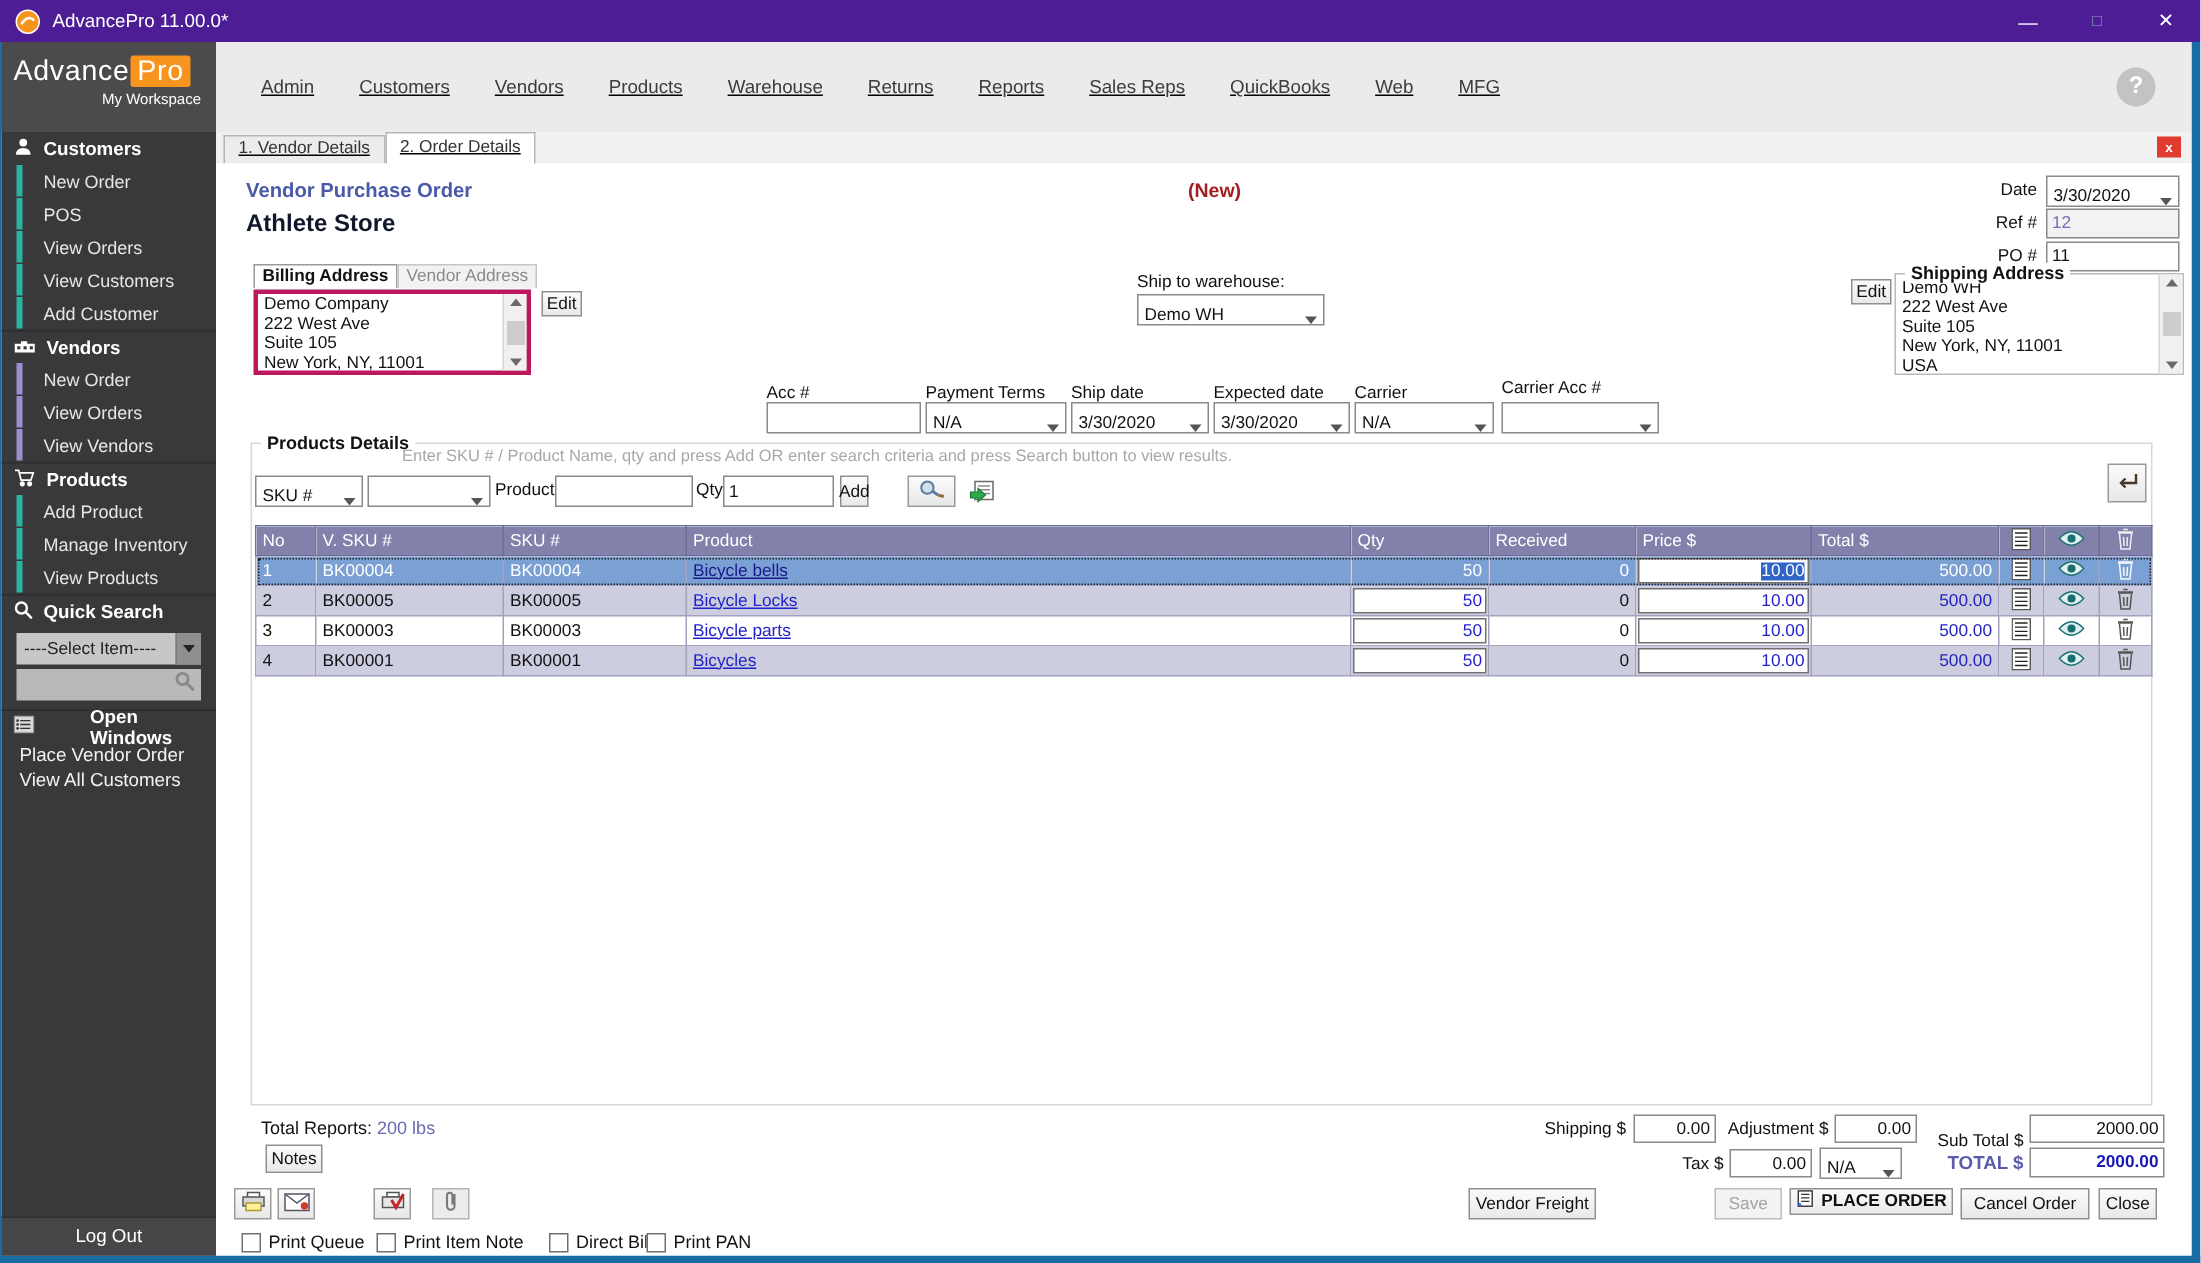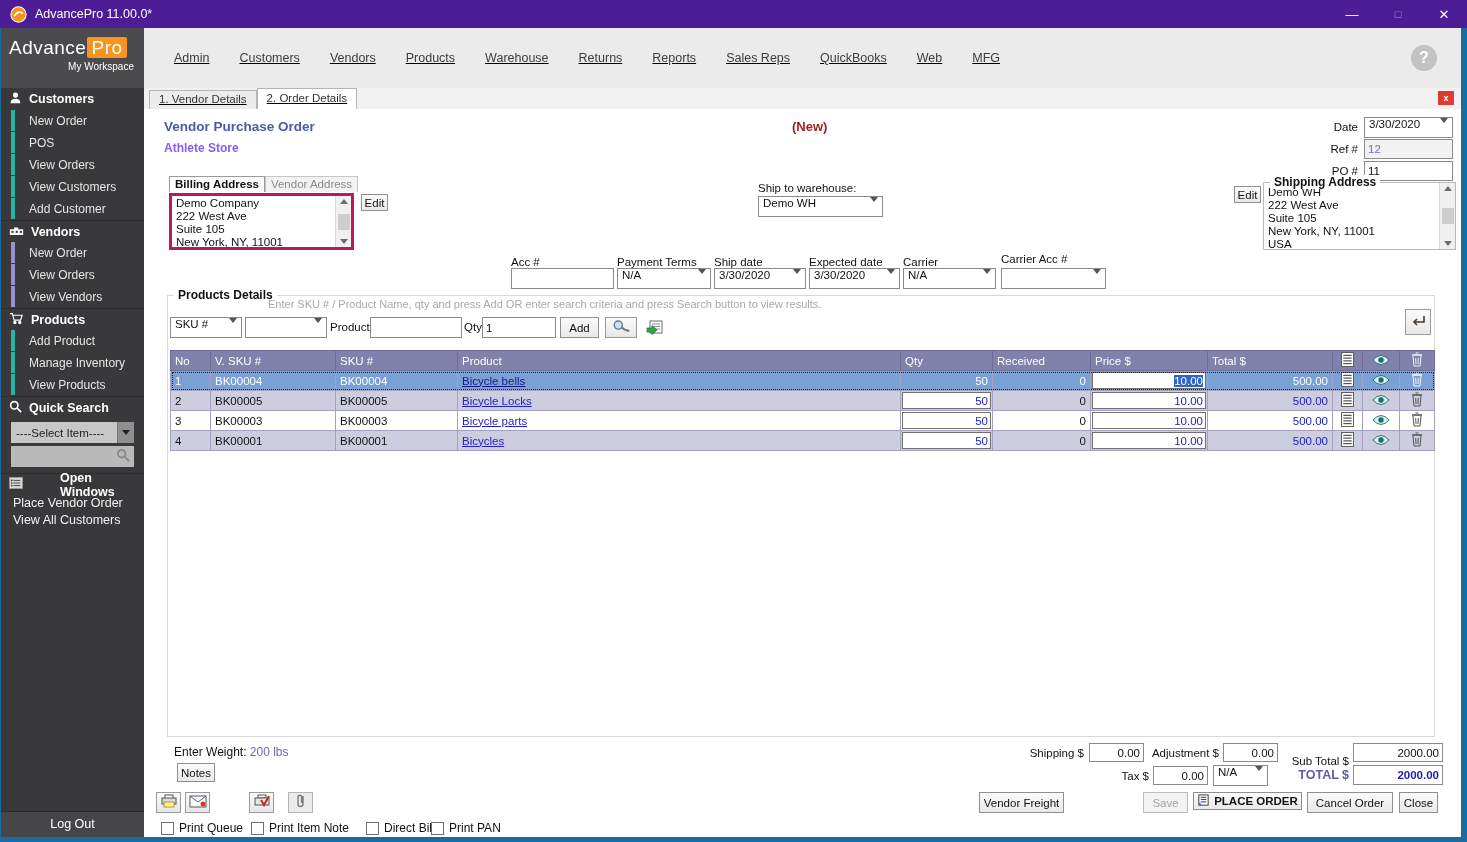--- a/index.html
+++ b/index.html
@@ -40,26 +40,26 @@
   .tabstrip { height:21px; background:#f1f1f1; display:flex; align-items:flex-end; padding-left:5px; position:relative; flex-shrink:0; }
   .tab { height:19px; padding:2px 9px 0; font-size:11.5px; background:#ececec; border:1px solid #b5b5b5; border-bottom:none; color:#333; }
   .tab.active { background:#fff; height:21px; padding-top:3px; z-index:2; }
   .tab-close { position:absolute; right:7px; top:3px; width:16px; height:14px; background:#e03b2f; color:#fff; font-size:9px; font-weight:bold; display:flex; align-items:center; justify-content:center; }
 
   
   .content { flex:1; background:#fff; position:relative; font-size:12px; color:#111; min-height:0; }
   .abs { position:absolute; }
   .page-title { left:20px; top:10px; font-size:13.5px; font-weight:bold; color:#4a5aa8; }
   .status-new { left:648px; top:10px; font-size:13px; font-weight:bold; color:#a31f1f; }
-  .vendor-name { left:20px; top:32px; font-size:12px; font-weight:bold; color:#8b5cf6; }
+  .vendor-name { left:20px; top:32px; font-size:16px; font-weight:bold; color:#0f172a; }
 
   .rlabel { text-align:right; font-size:11.5px; color:#111; }
   .tbx { position:absolute; border:1px solid #8a8a8a; background:#fff; font-size:11.5px; padding:1px 3px; outline:none; color:#111; }
   .tbx.disabled { background:#f2f2f2; color:#7070b8; }
-  .combo { position:absolute; height:21px; border:1px solid #8a8a8a; background:#fff; display:flex; align-items:flex-start; justify-content:space-between; font-size:11.5px; padding:0 4px; }
+  .combo { position:absolute; height:21px; border:1px solid #8a8a8a; background:#fff; display:flex; align-items:flex-end; justify-content:space-between; font-size:11.5px; padding:0 4px; }
   .combo .arr { width:0; height:0; border-left:4px solid transparent; border-right:4px solid transparent; border-top:5px solid #555; margin-left:4px; }
   .win-btn { position:absolute; background:linear-gradient(#fbfbfb,#e9e9e9); border:1px solid #8f8f8f; font-size:11.5px; color:#111; display:flex; align-items:center; justify-content:center; cursor:default; }
   .win-btn.disabled { color:#a3a3a3; background:#f3f3f3; border-color:#bdbdbd; }
 
   
   .addr-tab-active { display:inline-block; font-size:11.5px; font-weight:bold; color:#111; background:#fff; border:1px solid #9a9a9a; border-bottom:none; padding:1px 5px 2px; }
   .addr-tab-inactive { display:inline-block; font-size:11.5px; color:#8a8a8a; background:#f2f2f2; border:1px solid #c6c6c6; border-bottom:none; padding:1px 5px 2px; }
   .addr-box { position:absolute; border:3px solid #be185d; background:#fff; display:flex; overflow:hidden; }
   .addr-text { flex:1; padding:1px 4px; font-size:11.5px; line-height:13px; overflow:hidden; white-space:nowrap; }
   .vscroll { width:16px; background:#f0f0f0; border-left:1px solid #d9d9d9; display:flex; flex-direction:column; align-items:center; justify-content:space-between; padding:3px 0; flex-shrink:0; }
@@ -323,21 +323,21 @@
               <span class="arr"></span>
             </div>
           <div class="combo" style="left:77px;top:21px;width:82px;">
               <span></span>
               <span class="arr"></span>
             </div>
           <div class="abs" style="left:162px;top:25px;font-size:11.5px;">Product</div>
           <input class="tbx" style="left: 202px; top: 21px; width: 92px; height: 21px;" value="">
           <div class="abs" style="left:296px;top:25px;font-size:11.5px;">Qty</div>
           <input class="tbx" style="left: 314px; top: 21px; width: 74px; height: 21px;" value="1">
-          <div class="win-btn" style="left:392px;top:21px;width:39px;height:21px;">Add</div>
+          <div class="win-btn" style="left:392px;top:21px;width:19px;height:21px;">Add</div>
           <div class="icon-btn" style="left:437px;top:21px;width:32px;height:21px;">
             <span><svg width="20" height="14" viewBox="0 0 22 14">
                   <circle cx="8" cy="6" r="4.5" fill="#cfe0ee" stroke="#5b7da0" stroke-width="1.5"></circle>
                   <line x1="11.5" y1="8.5" x2="16" y2="11.5" stroke="#5b7da0" stroke-width="2.2"></line>
                   <line x1="16" y1="11.5" x2="20" y2="12.5" stroke="#8a6d3b" stroke-width="2.2"></line>
                 </svg></span>
           </div>
           <div class="flat-icon" style="left:476px;top:22px;width:20px;height:20px;">
             <svg width="17" height="16" viewBox="0 0 17 16">
                 <rect x="4" y="1" width="12" height="12" fill="#fff" stroke="#6a6a6a"></rect>
@@ -525,21 +525,21 @@
                       <line x1="4.5" y1="1" x2="7.5" y2="1"></line>
                       <line x1="4.7" y1="6" x2="5" y2="12"></line>
                       <line x1="7.3" y1="6" x2="7" y2="12"></line>
                     </svg></td>
               </tr>
             </tbody>
           </table>
         </div>
 
         <div class="abs" style="left:30px;top:636px;font-size:12px;">
-          <span>Enter Weight:</span>
+          <span>Total Reports:</span>
           <span class="weight-val">200 lbs</span>
         </div>
         <div class="win-btn" style="left:33px;top:654px;width:38px;height:19px;">Notes</div>
 
         <div class="tlabel" style="left:845px;top:638px;width:95px;">Shipping  $</div>
         <input class="tbx num" style="left: 945px; top: 634px; width: 55px; height: 19px; text-align: right;" value="0.00">
         <div class="tlabel" style="left:1003px;top:638px;width:72px;">Adjustment $</div>
         <input class="tbx" style="left: 1079px; top: 634px; width: 55px; height: 19px; text-align: right;" value="0.00">
         <div class="tlabel" style="left:1135px;top:646px;width:70px;">Sub Total $</div>
         <input class="tbx" style="left: 1209px; top: 634px; width: 90px; height: 19px; text-align: right;" value="2000.00">

